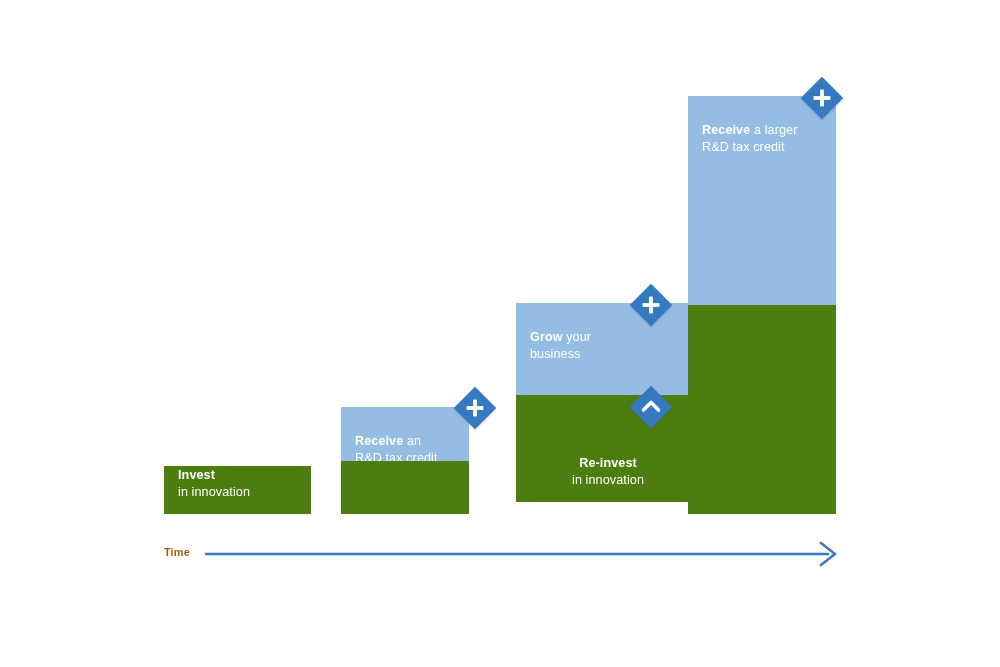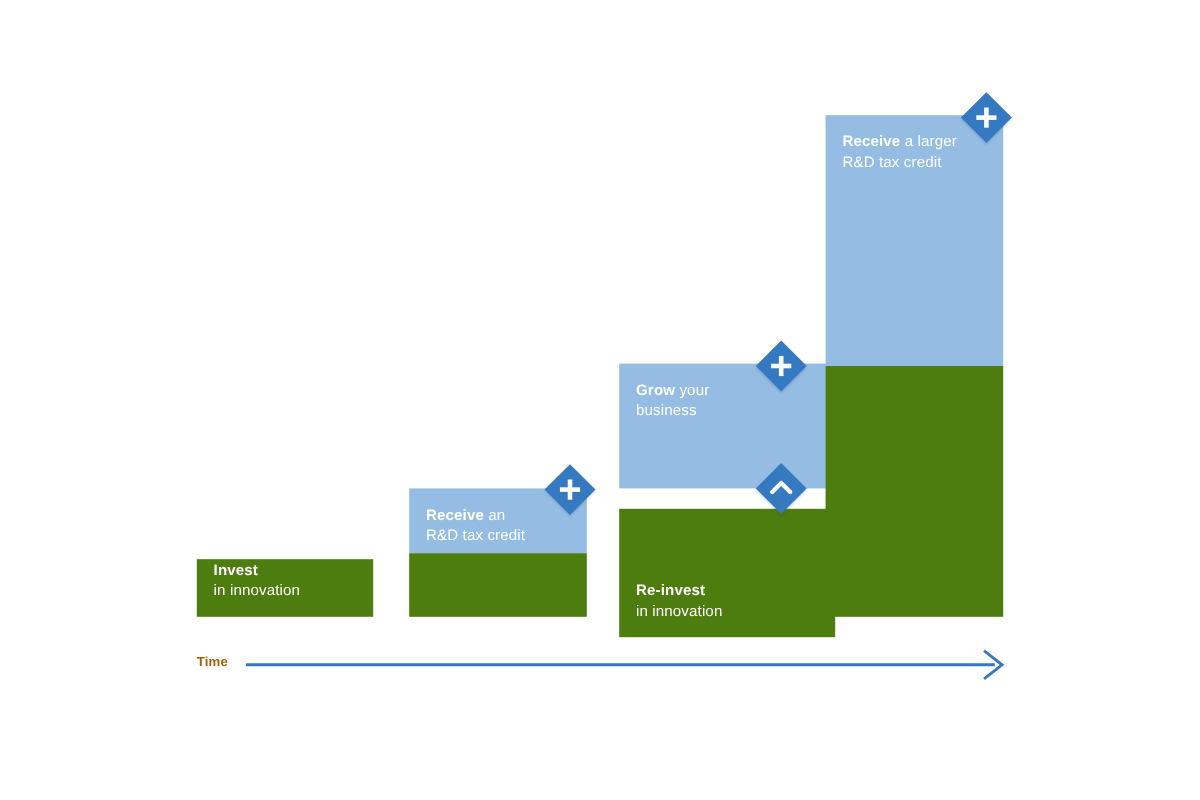--- a/index.html
+++ b/index.html
@@ -51,20 +51,21 @@
   .seg-light { background: #95bce2; }
 
   .seg-label {
     position: absolute;
     left: 14px;
     right: 10px;
     color: #ffffff;
     font-size: 12.6px;
     line-height: 16.5px;
     letter-spacing: 0.1px;
+    margin-top: 12px;
   }
   .seg-label .lead { font-weight: bold; }
   .label-top    { top: 14px; }
   .label-bottom { bottom: 14px; }
 
   
   .badge {
     position: absolute;
     width: 30px;
     height: 30px;
@@ -104,39 +105,39 @@
 
 <div id="canvas">
 
 
   <div id="bars-layer">
       <div class="bar" style="left: 164px; top: 466px; width: 147px; height: 48px;">
         <div class="bar-seg seg-dark" style="top: 0px; height: 48px;">
           <div class="seg-label label-bottom"><span class="lead">Invest</span><br><span>in innovation</span></div>
         </div>
       </div>
-      <div class="bar" style="left: 341px; top: 407px; width: 148px; height: 107px;">
+      <div class="bar" style="left: 341px; top: 407px; width: 128px; height: 107px;">
         <div class="bar-seg seg-light" style="top: 0px; height: 54px;">
           <div class="seg-label label-top"><span class="lead">Receive</span><span> an</span><br><span>R&amp;D tax credit</span></div>
         </div>
         <div class="bar-seg seg-dark" style="top: 54px; height: 53px;"></div>
       </div>
       <div class="badge" style="left: 460px; top: 393px;">
         <div class="glyph">
           <svg width="30" height="30" viewBox="0 0 30 30">
             <rect x="13.1" y="6.6" width="3.8" height="16.8" fill="#ffffff"></rect>
             <rect x="6.6" y="13.1" width="16.8" height="3.8" fill="#ffffff"></rect>
           </svg>
         </div>
       </div>
       <div class="bar" style="left: 516px; top: 303px; width: 180px; height: 211px;">
         <div class="bar-seg seg-light" style="top: 0px; height: 104px;">
           <div class="seg-label label-top"><span class="lead">Grow</span><span> your</span><br><span>business</span></div>
         </div>
-        <div class="bar-seg seg-dark" style="top: 121px; height: 107px;">
+        <div class="bar-seg seg-dark" style="top: 92px; height: 107px; text-align: center;">
           <div class="seg-label label-bottom"><span class="lead">Re-invest</span><br><span>in innovation</span></div>
         </div>
       </div>
       <div class="badge" style="left: 636px; top: 290px;">
         <div class="glyph">
           <svg width="30" height="30" viewBox="0 0 30 30">
             <rect x="13.1" y="6.6" width="3.8" height="16.8" fill="#ffffff"></rect>
             <rect x="6.6" y="13.1" width="16.8" height="3.8" fill="#ffffff"></rect>
           </svg>
         </div>

